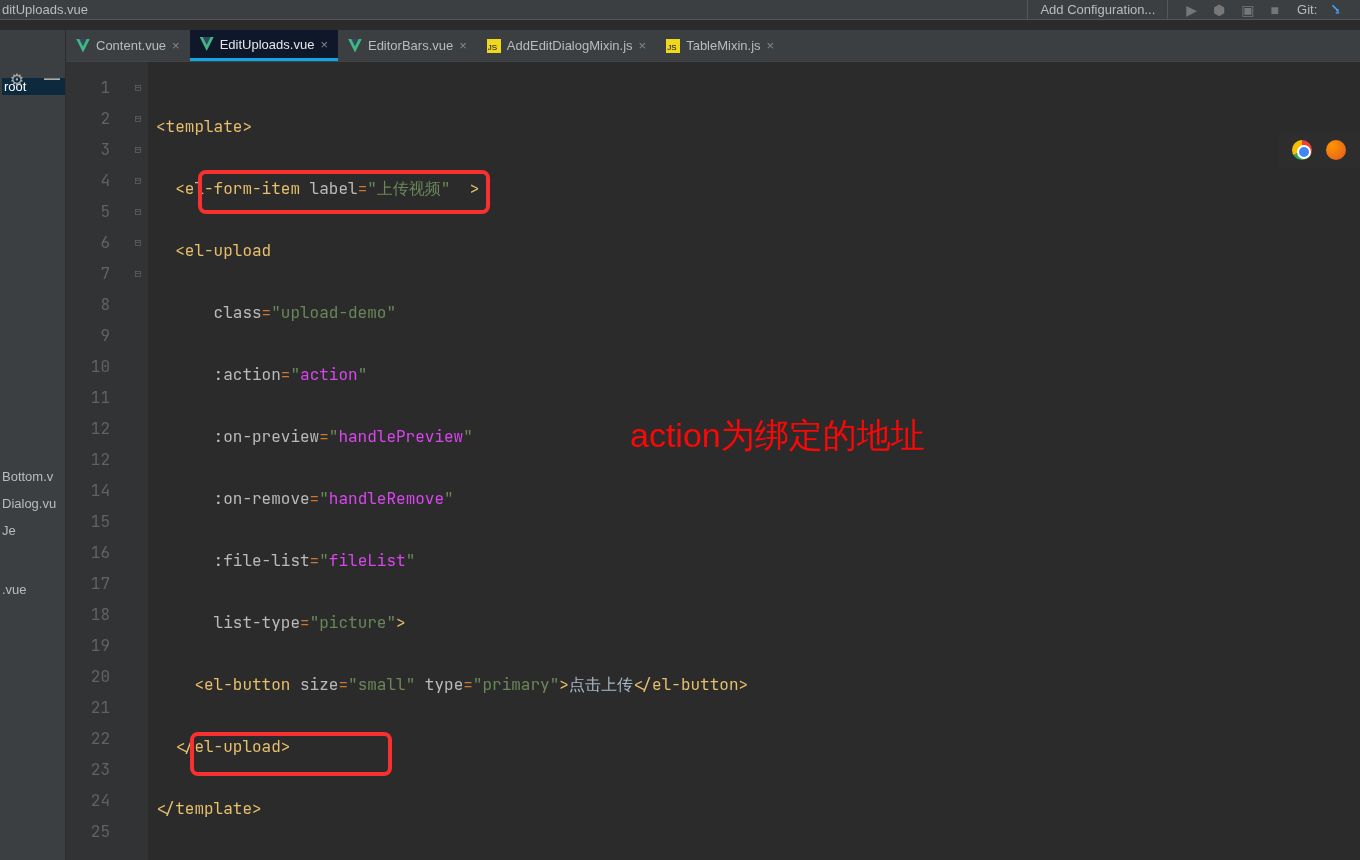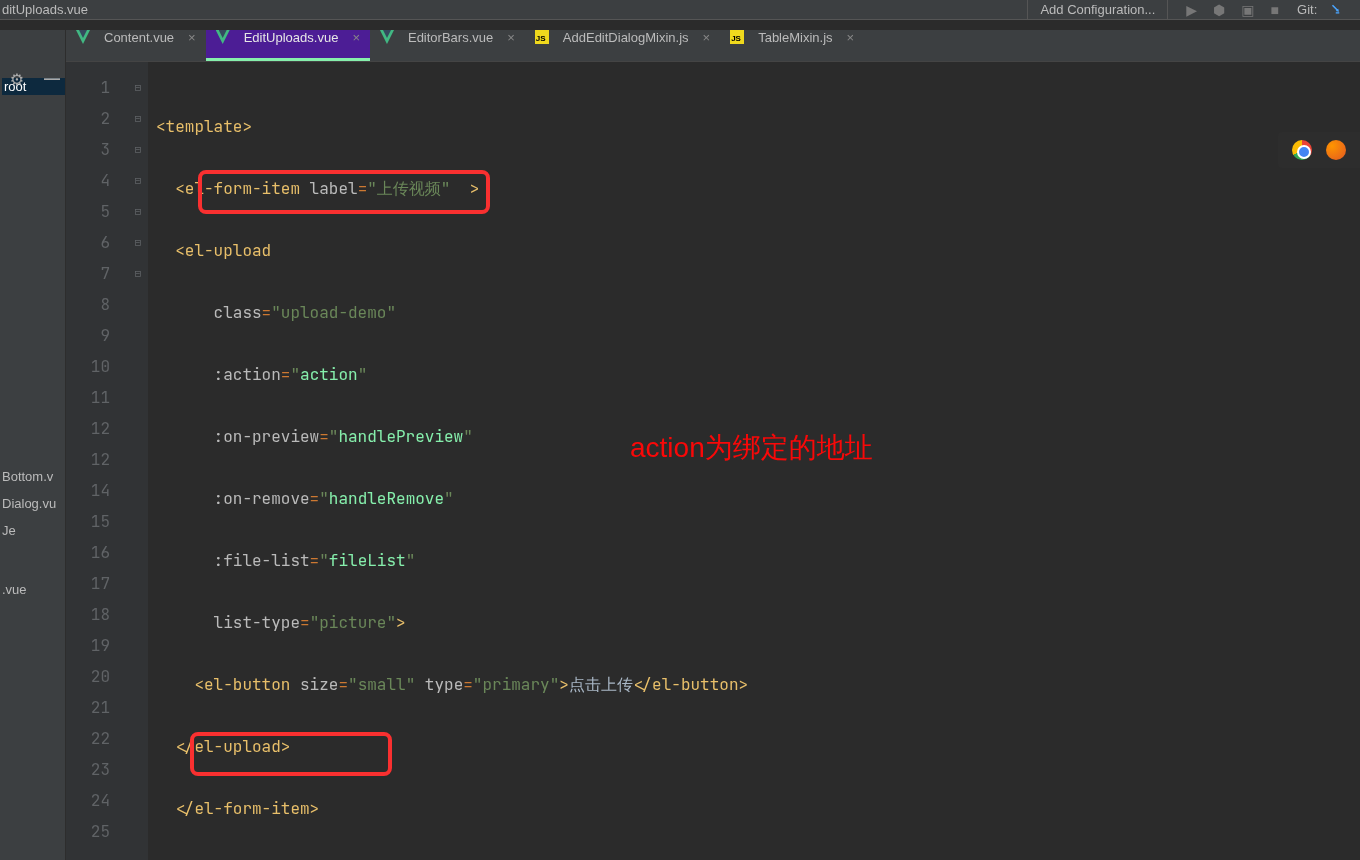--- a/index.html
+++ b/index.html
@@ -12,40 +12,40 @@
   .gray-icon{color:#777;font-size:14px}
   .git-label{display:flex;align-items:center;gap:14px}
   .git-arrow{color:#4aa5ff;font-size:14px}
   .side-strip{position:absolute;left:0;top:30px;width:66px;bottom:0;background:#3c3f41;border-right:1px solid #2d2d2d}
   .side-list{display:flex;flex-direction:column;gap:12px;margin-top:12px;font-size:13px;color:#bbb;padding-left:2px}
   .side-active{background:#0d293e;color:#fff;padding:1px 2px}
   .side-tools{position:absolute;left:0;top:30px;display:flex;gap:20px;padding:10px 6px;width:66px;justify-content:flex-end}
   .tool-gear{color:#aaa;font-size:16px}
   .tool-min{color:#aaa;font-size:16px;font-weight:bold}
   .tabs{position:absolute;left:66px;right:0;top:30px;height:32px;background:#3c3f41;display:flex;align-items:center;border-bottom:1px solid #444}
-  .tab{display:flex;gap:14px;padding:0 10px;height:100%;color:#bbb;font-size:13px;cursor:pointer}
-  .tab.active{background:#4c1d95;color:#e6e6e6;border-bottom:3px solid #86efac}
+  .tab{display:flex;align-items:center;gap:6px;padding:0 10px;height:100%;color:#bbb;font-size:13px;cursor:pointer}
+  .tab.active{background:#0f172a;color:#e6e6e6;border-bottom:3px solid #0ea5e9}
   .tab .close{color:#888;font-size:13px}
   .vue-badge{display:inline-flex;width:14px;height:14px;background:#41b883;clip-path:polygon(0 0,100% 0,50% 100%);position:relative}
   .vue-badge::after{content:"";position:absolute;left:3px;top:0;width:8px;height:8px;background:#35495e;clip-path:polygon(0 0,100% 0,50% 100%)}
-  .js-badge{display:inline-block;width:14px;height:14px;background:#f0d91d;color:#000;font-size:8px;font-weight:bold;text-align:left;line-height:18px;padding-left:1px}
+  .js-badge{display:inline-block;width:14px;height:14px;background:#f0d91d;color:#000;font-size:8px;font-weight:normal;text-align:left;line-height:18px;padding-left:1px}
   .editor{position:absolute;left:66px;right:0;top:62px;bottom:0;background:#2b2b2b;display:flex;font-family:"JetBrains Mono","Consolas",monospace;font-size:16px;line-height:31px}
   .gutter{width:62px;background:#313335;color:#606366;text-align:right;padding:10px 18px 0 0;user-select:none}
   .fold-col{width:20px;background:#313335;padding-top:10px;text-align:center;color:#606366;user-select:none}
   .fold{font-size:11px}
   .code{flex:1;padding:18px 0 0 8px;white-space:pre;position:relative}
   .tag{color:#e8bf6a}
   .attr{color:#bababa}
   .str{color:#6a8759}
-  .fn{color:#86efac}
+  .fn{color:#d946ef}
   .punc{color:#cc7832}
   .txt{color:#a9b7c6}
   .hl-box1{position:absolute;border:4px solid #f93030;border-radius:8px;left:50px;top:108px;width:292px;height:44px;pointer-events:none}
   .hl-box2{position:absolute;border:4px solid #f93030;border-radius:8px;left:42px;top:670px;width:202px;height:44px;pointer-events:none}
-  .annotation{position:absolute;left:482px;top:370px;color:#f90808;font-size:28px;font-family:"Microsoft YaHei","SimHei",sans-serif}
+  .annotation{position:absolute;left:482px;top:358px;color:#f90808;font-size:34px;font-family:"Microsoft YaHei","SimHei",sans-serif}
   .browser-icons{position:absolute;right:0;top:132px;display:flex;gap:14px;background:#2d2d2d;padding:8px 14px;border-radius:4px 0 0 4px}
   .bicon{width:20px;height:20px;border-radius:50%}
   .chrome{background:conic-gradient(#ea4335 0 120deg,#34a853 120deg 240deg,#fbbc05 240deg 360deg);position:relative}
   .chrome::after{content:"";position:absolute;left:5px;top:5px;width:10px;height:10px;background:#4285f4;border:2px solid #fff;border-radius:50%}
   .firefox{background:radial-gradient(circle at 30% 30%,#ff9500,#e25822)}
 </style>
 </head>
 <body>
 
 <div class="top-toolbar">
@@ -169,21 +169,20 @@
 <div><span class="tag">  &lt;el-form-item </span><span class="attr">label</span><span class="punc">=</span><span class="str">"上传视频"</span><span class="tag">  &gt;</span></div>
 <div><span class="tag">  &lt;el-upload</span></div>
 <div><span class="attr">      class</span><span class="punc">=</span><span class="str">"upload-demo"</span></div>
 <div><span class="attr">      :action</span><span class="punc">=</span><span class="str">"</span><span class="fn">action</span><span class="str">"</span></div>
 <div><span class="attr">      :on-preview</span><span class="punc">=</span><span class="str">"</span><span class="fn">handlePreview</span><span class="str">"</span></div>
 <div><span class="attr">      :on-remove</span><span class="punc">=</span><span class="str">"</span><span class="fn">handleRemove</span><span class="str">"</span></div>
 <div><span class="attr">      :file-list</span><span class="punc">=</span><span class="str">"</span><span class="fn">fileList</span><span class="str">"</span></div>
 <div><span class="attr">      list-type</span><span class="punc">=</span><span class="str">"picture"</span><span class="tag">&gt;</span></div>
 <div><span class="tag">    &lt;el-button </span><span class="attr">size</span><span class="punc">=</span><span class="str">"small"</span><span class="attr"> type</span><span class="punc">=</span><span class="str">"primary"</span><span class="tag">&gt;</span><span class="txt">点击上传</span><span class="tag">&lt;/el-button&gt;</span></div>
 <div><span class="tag">  &lt;/el-upload&gt;</span></div>
-<div><span class="tag">  &lt;/el-form-item&gt;</span></div>
 <div><span class="tag">&lt;/template&gt;</span></div>
 
 
 
 
 
 
 
 
 

